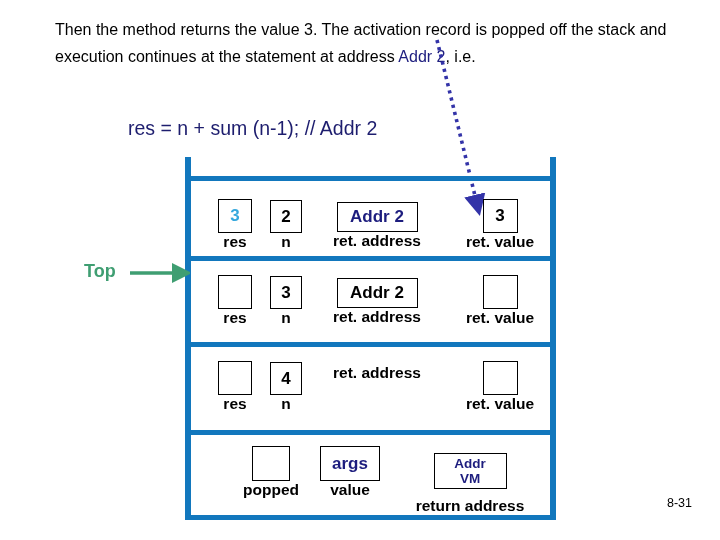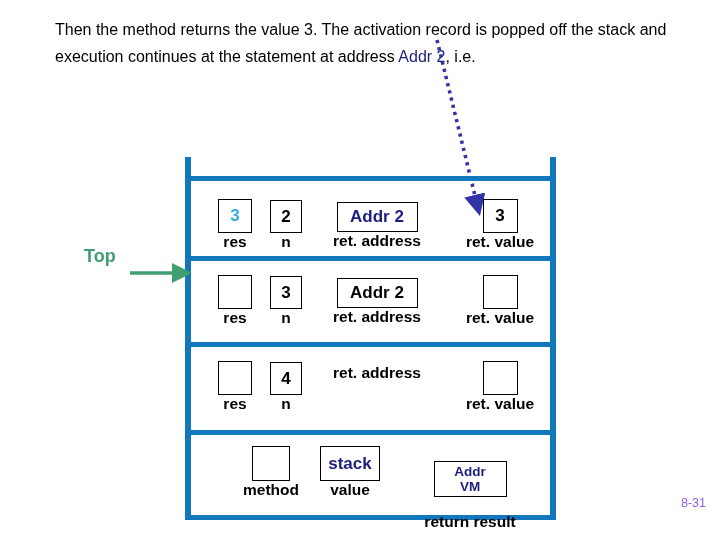--- a/index.html
+++ b/index.html
@@ -107,54 +107,55 @@
   .c-ra   .box{width:81px;height:30px;margin:0 auto;}
   .c-rv   {left:265px;width:100px;}
   .c-rv   .box{width:35px;height:34px;margin:0 auto;}
 
   
   .c-result{left:40px;width:92px;}
   .c-result .box{width:38px;height:35px;margin:0 auto;}
   .c-args  {left:123px;width:84px;}
   .c-args  .box{width:60px;height:35px;margin:0 auto;font-size:17px;}
   .c-retad {left:205px;width:160px;}
-  .c-retad .box{width:73px;height:36px;margin:16px auto;font-size:13.5px;
+  .c-retad .box{width:73px;height:36px;margin:8px auto;font-size:13.5px;
                  flex-direction:column;line-height:1.12;font-weight:bold;}
 
   
   .top-label{
     position:absolute;
-    left:84px; top:246px;
+    left:84px; top:261px;
     font-size:18px;
     font-weight:bold;
     color:#3f9e72;
   }
   .top-arrow{
     position:absolute;
     left:130px; top:263px;
     width:60px;height:20px;
   }
 
   
   .pageno{
     position:absolute;
-    right:14px; bottom:30px;
+    right:28px; bottom:30px;
     font-size:12.5px;
-    color:#8b5cf6;
+    color:#000000;
   }
 </style>
 </head>
 <body>
 
 <div id="page">
 
   <div class="para">
     <span>Then the method returns the value 3. The activation record is popped off the stack and execution continues at the statement at address </span><span class="addr">Addr 2</span><span>, i.e.</span>
   </div>
 
+  <div class="codeline">res = n + sum (n-1); // Addr 2</div>
 
   <svg class="dotted-arrow" viewBox="0 0 720 540">
     <defs>
       <marker id="ahead" markerWidth="6" markerHeight="6" refX="2.6" refY="3" orient="auto">
         <path d="M0,0 L6,3 L0,6 z" fill="#3333a8"></path>
       </marker>
     </defs>
     <line x1="437" y1="40" x2="477" y2="204" stroke="#3333a8" stroke-width="3.6" stroke-dasharray="3.2 4.2" stroke-linecap="butt" marker-end="url(#ahead)"></line>
   </svg>
 
@@ -217,30 +218,30 @@
     </div>
     <div class="cell c-rv" style="top:14px;">
       <div class="box"></div>
       <div class="lbl">ret. value</div>
     </div>
   </div>
 
   <div class="frame f4">
     <div class="cell c-result" style="top:11px;">
       <div class="box"></div>
-      <div class="lbl">method</div>
+      <div class="lbl">popped</div>
     </div>
     <div class="cell c-args" style="top:11px;">
-      <div class="box navy">stack</div>
+      <div class="box navy">args</div>
       <div class="lbl">value</div>
     </div>
     <div class="cell c-retad" style="top:10px;">
       <div class="box navy" style="white-space:pre-line;">Addr
 VM</div>
-      <div class="lbl">return result</div>
+      <div class="lbl">return address</div>
     </div>
   </div>
 
   <div class="top-label">Top</div>
   <svg class="top-arrow" viewBox="0 0 60 20">
     <defs>
       <marker id="ghead" markerWidth="6" markerHeight="6" refX="2.5" refY="3" orient="auto">
         <path d="M0,0 L6,3 L0,6 z" fill="#3f9e72"></path>
       </marker>
     </defs>

